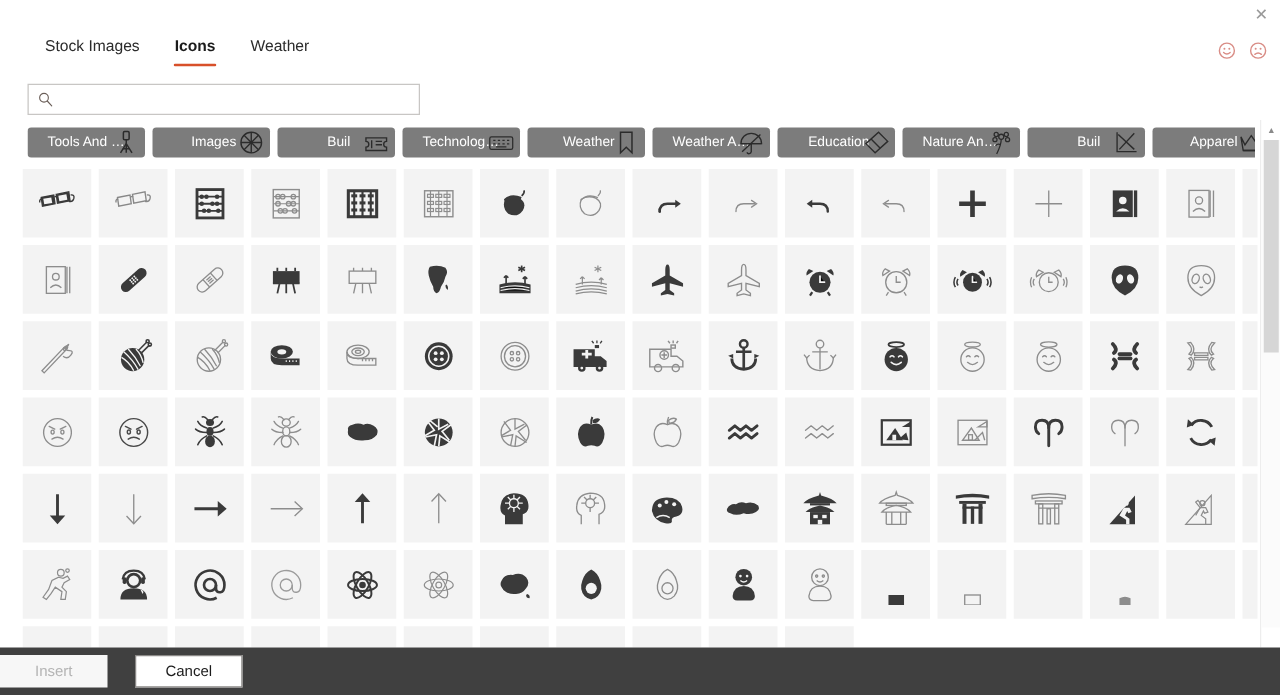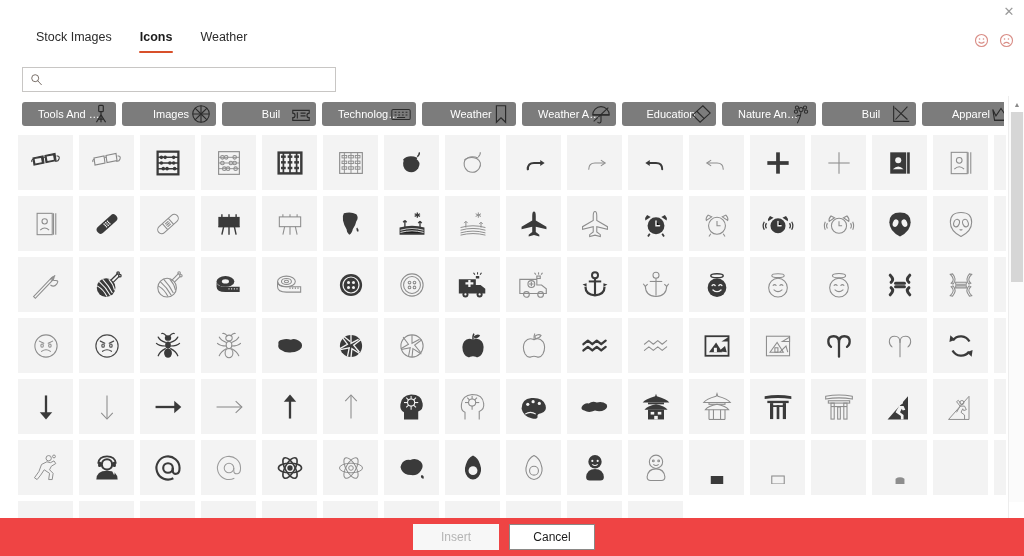--- a/index.html
+++ b/index.html
@@ -157,42 +157,43 @@
     position: absolute; top: 0px; left: 2px;
     width: 12px; height: 170px;
     background: #d6d6d6; border-radius: 0px;
     cursor: pointer;
   }
 
   
   .footer {
     position: absolute; left: 0; right: 0; bottom: 0;
     height: 38px;
-    background: #ef4444;
-    display: flex; align-items: center; justify-content: center;
+    background: #404040;
+    display: flex; align-items: center; justify-content: flex-start;
     gap: 10px;
     padding-right: 16px;
   }
   .btn {
     min-width: 86px; height: 26px;
     font-size: 12px;
     font-family: "Liberation Sans", sans-serif;
     display: flex; align-items: center; justify-content: center;
     background: #ffffff;
     cursor: pointer;
   }
   .btn-insert {
     color: #b4b4b4;
     border: 1px solid transparent;
     background: #f7f7f7;
     cursor: default;
   }
   .btn-cancel {
     color: #1b1b1b;
     border: 1px solid #8a8886;
+    margin-left: 12px;
   }
 </style>
 </head>
 <body>
 
 <div id="app">
 
   <div class="win-close">✕</div>
 
   <div class="feedback-row">

